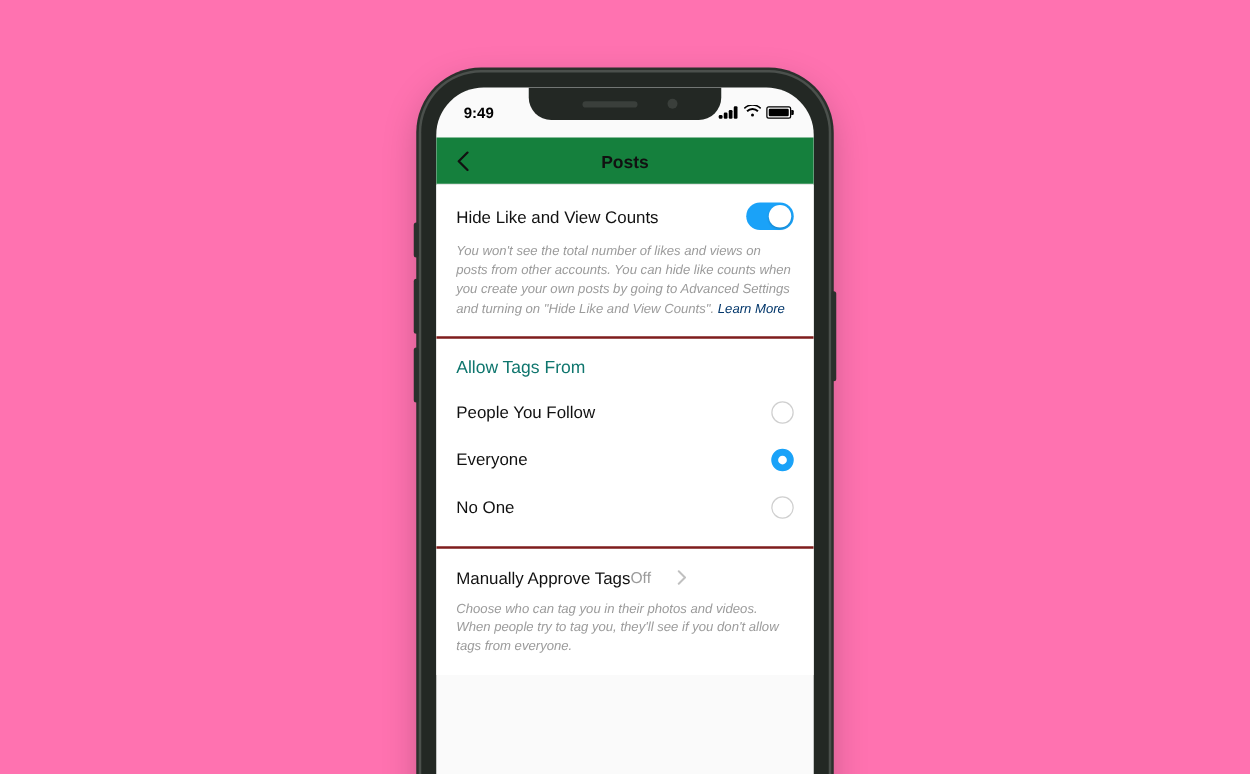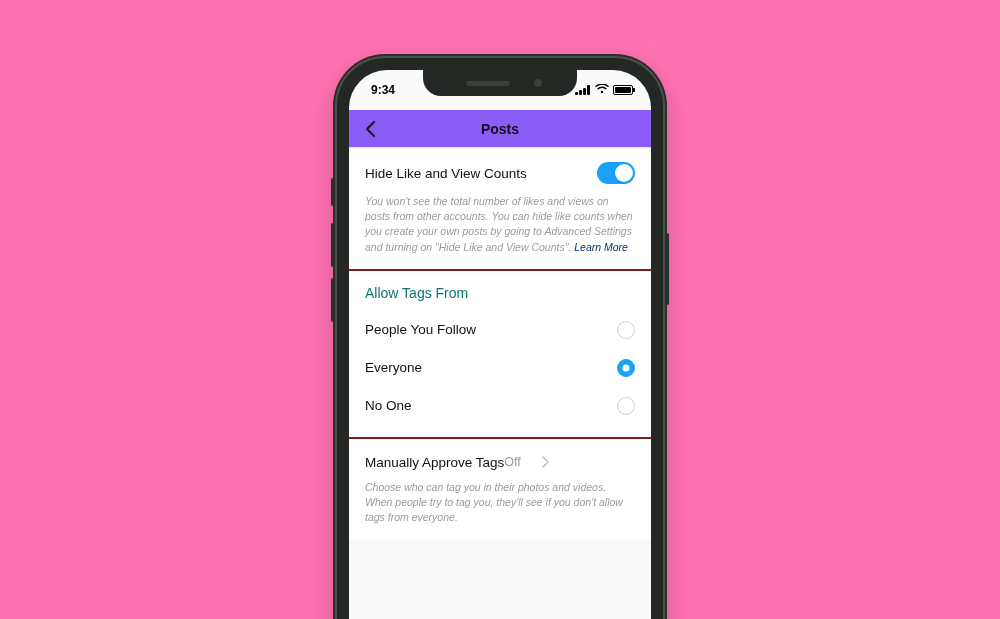--- a/index.html
+++ b/index.html
@@ -80,21 +80,21 @@
   .battery-icon::after { content:''; position:absolute; right:-3px; top:2px; width:2px; height:4px; background:#000; border-radius:0 1px 1px 0; }
   .battery-fill { position:absolute; inset:1px; background:#000; border-radius:1px; }
 
   .nav-bar {
     height: 38px;
     display: flex;
     align-items: center;
     justify-content: center;
     position: relative;
     border-bottom: 1px solid #e8e8e8;
-    background: #8b5cf6;
+    background: #15803d;
   }
   .nav-title { font-size: 14px; font-weight: 600; color: #111; }
   .back-btn { position: absolute; left: 10px; top: 50%; transform: translateY(-50%); width: 24px; height: 24px; display:flex; align-items:center; justify-content:center; cursor:pointer; }
 
   .content { background: #fff; }
   .section { padding: 14px 16px; }
   .sep { border-bottom: 2px solid #7f1d1d; }
 
   .row { display: flex; align-items: center; justify-content: space-between; }
   .row-label { font-size: 13.5px; color: #111; }
@@ -139,21 +139,21 @@
   <div class="side-btn sb-left-3"></div>
   <div class="side-btn sb-right"></div>
 
   <div class="screen">
     <div class="notch">
       <div class="speaker"></div>
       <div class="cam"></div>
     </div>
 
     <div class="status-bar">
-      <span>9:34</span>
+      <span>9:49</span>
       <div class="status-right">
         <span class="signal-icon">
           <span></span>
             <span></span>
             <span></span>
             <span></span>
         </span>
         <span class="wifi-icon">
           <svg width="14" height="10" viewBox="0 0 14 10">
               <path d="M7 9.2a1.2 1.2 0 1 0 0-2.4 1.2 1.2 0 0 0 0 2.4zM3.2 5.5a5.5 5.5 0 0 1 7.6 0l1.1-1.1a7 7 0 0 0-9.8 0l1.1 1.1zM.9 3.2a8.6 8.6 0 0 1 12.2 0L14 2.2a10 10 0 0 0-14 0l.9 1z" fill="#000"></path>

